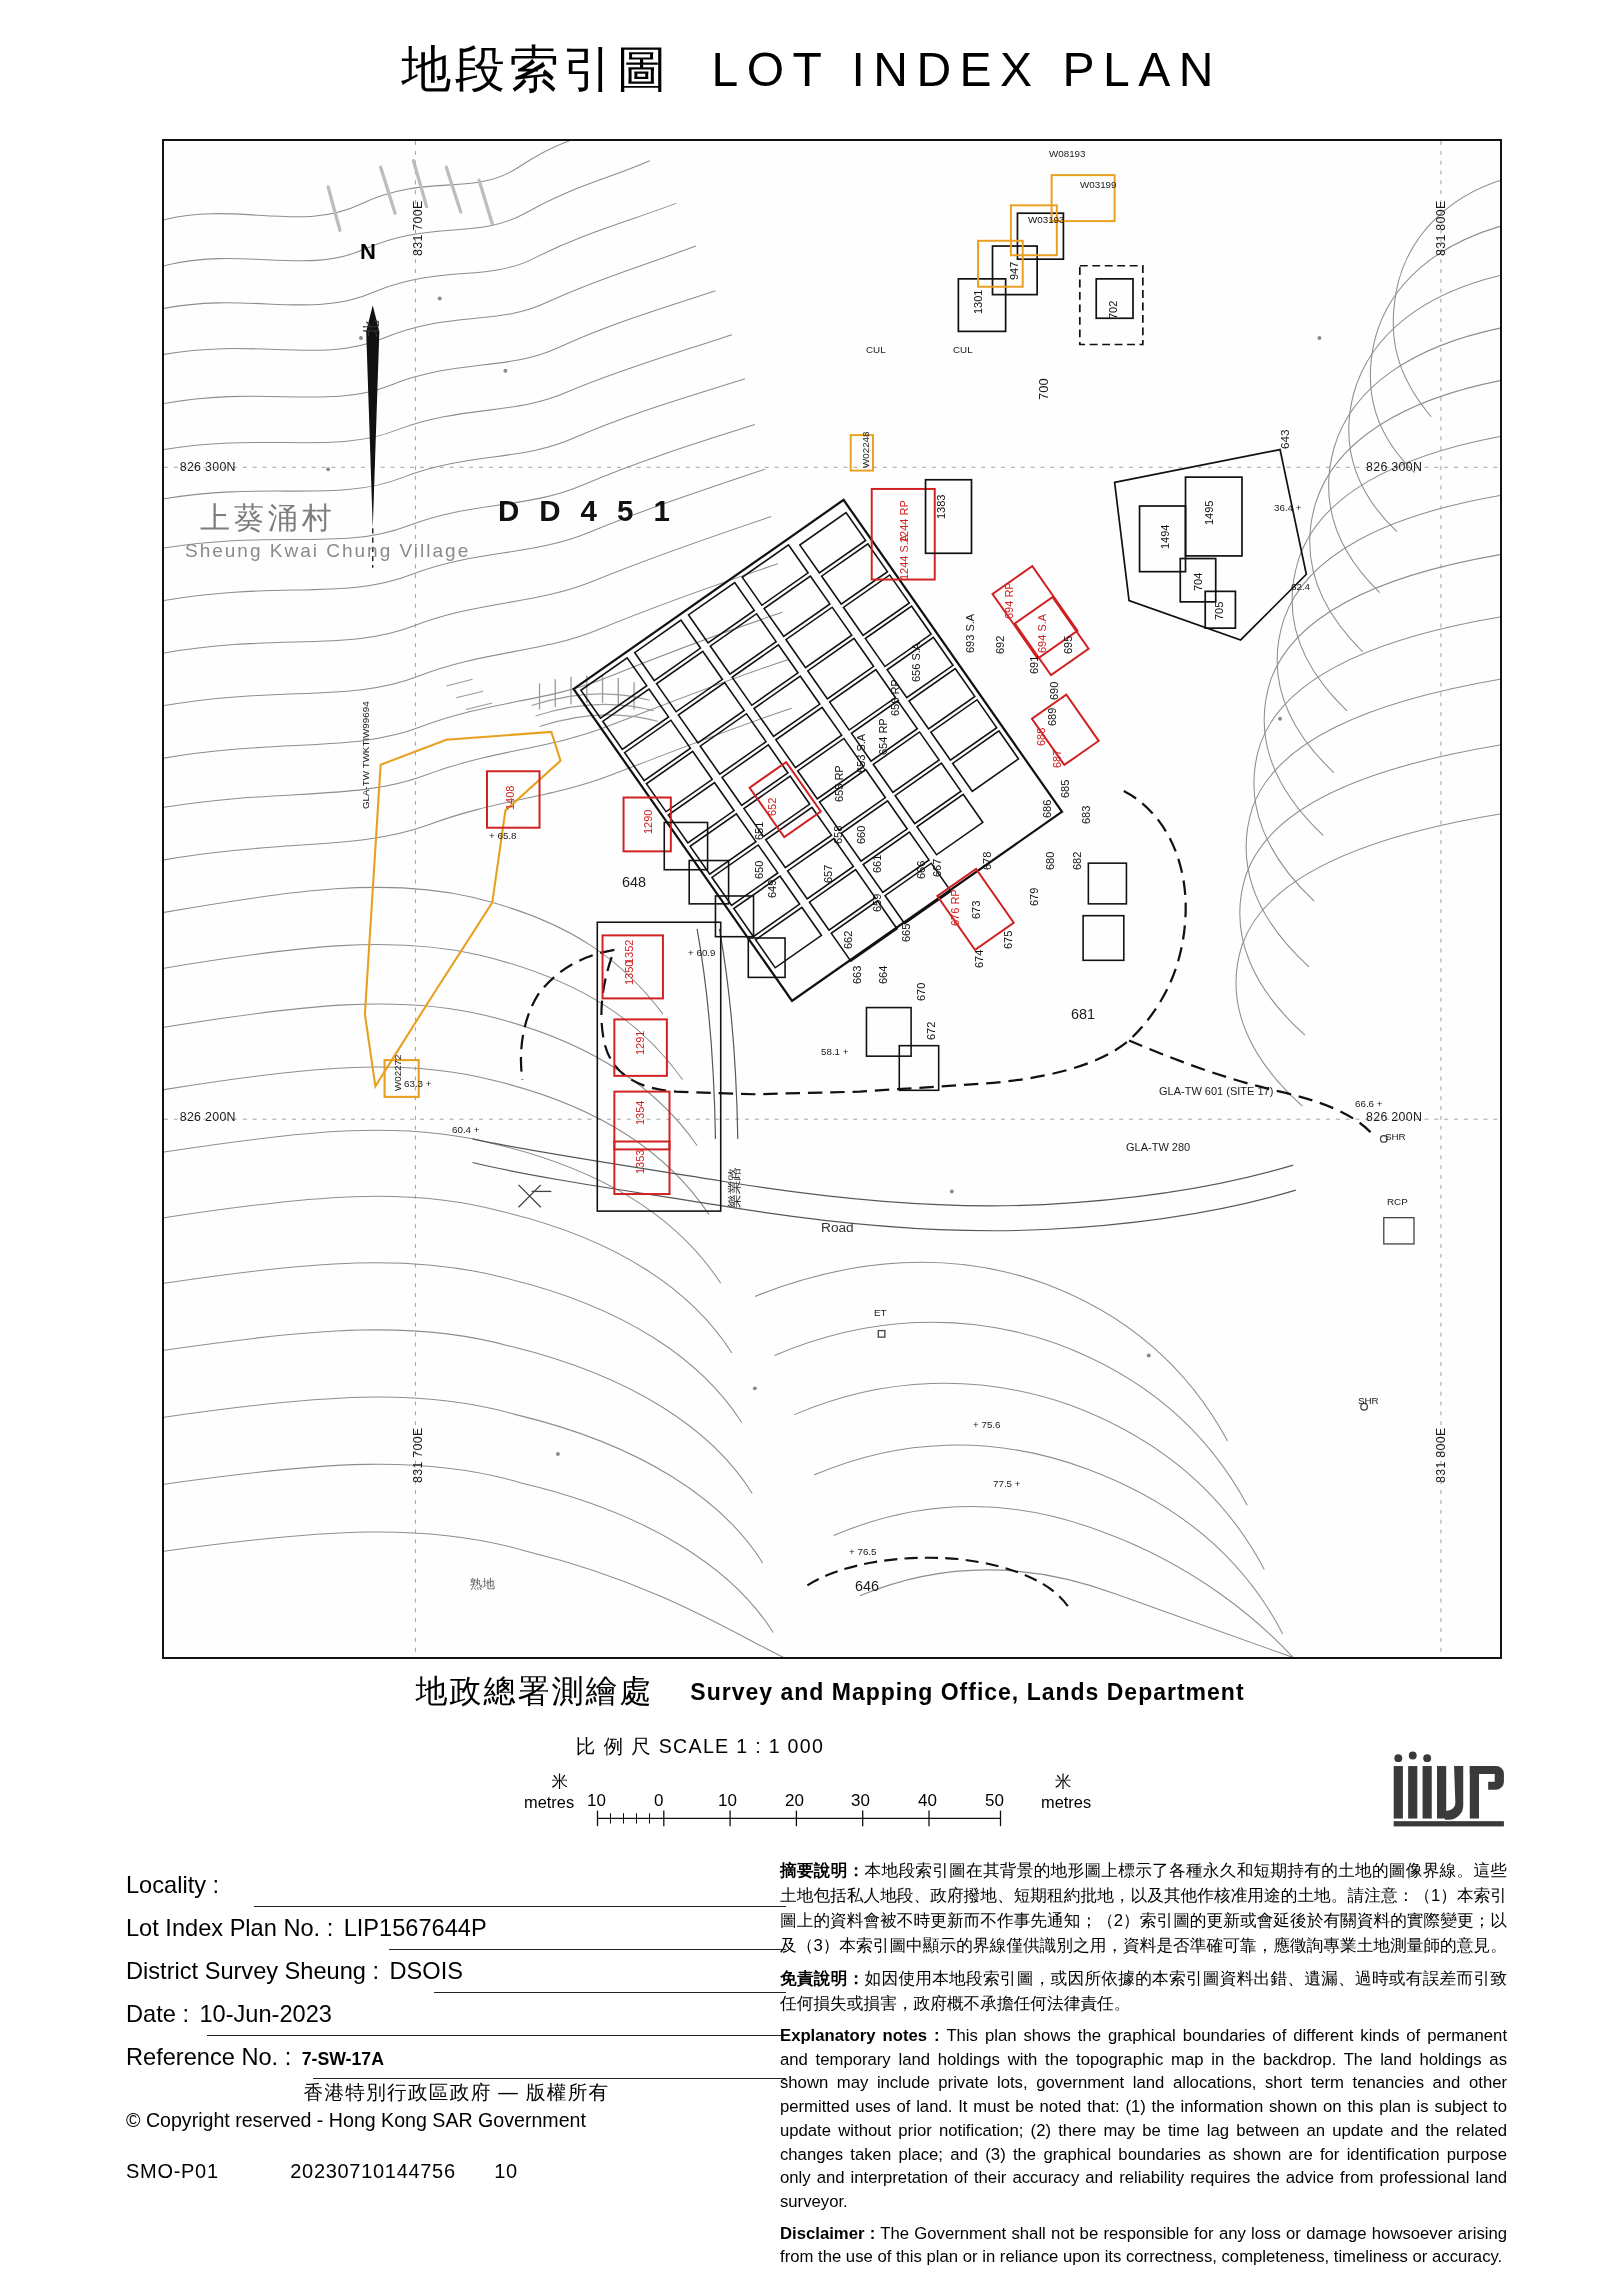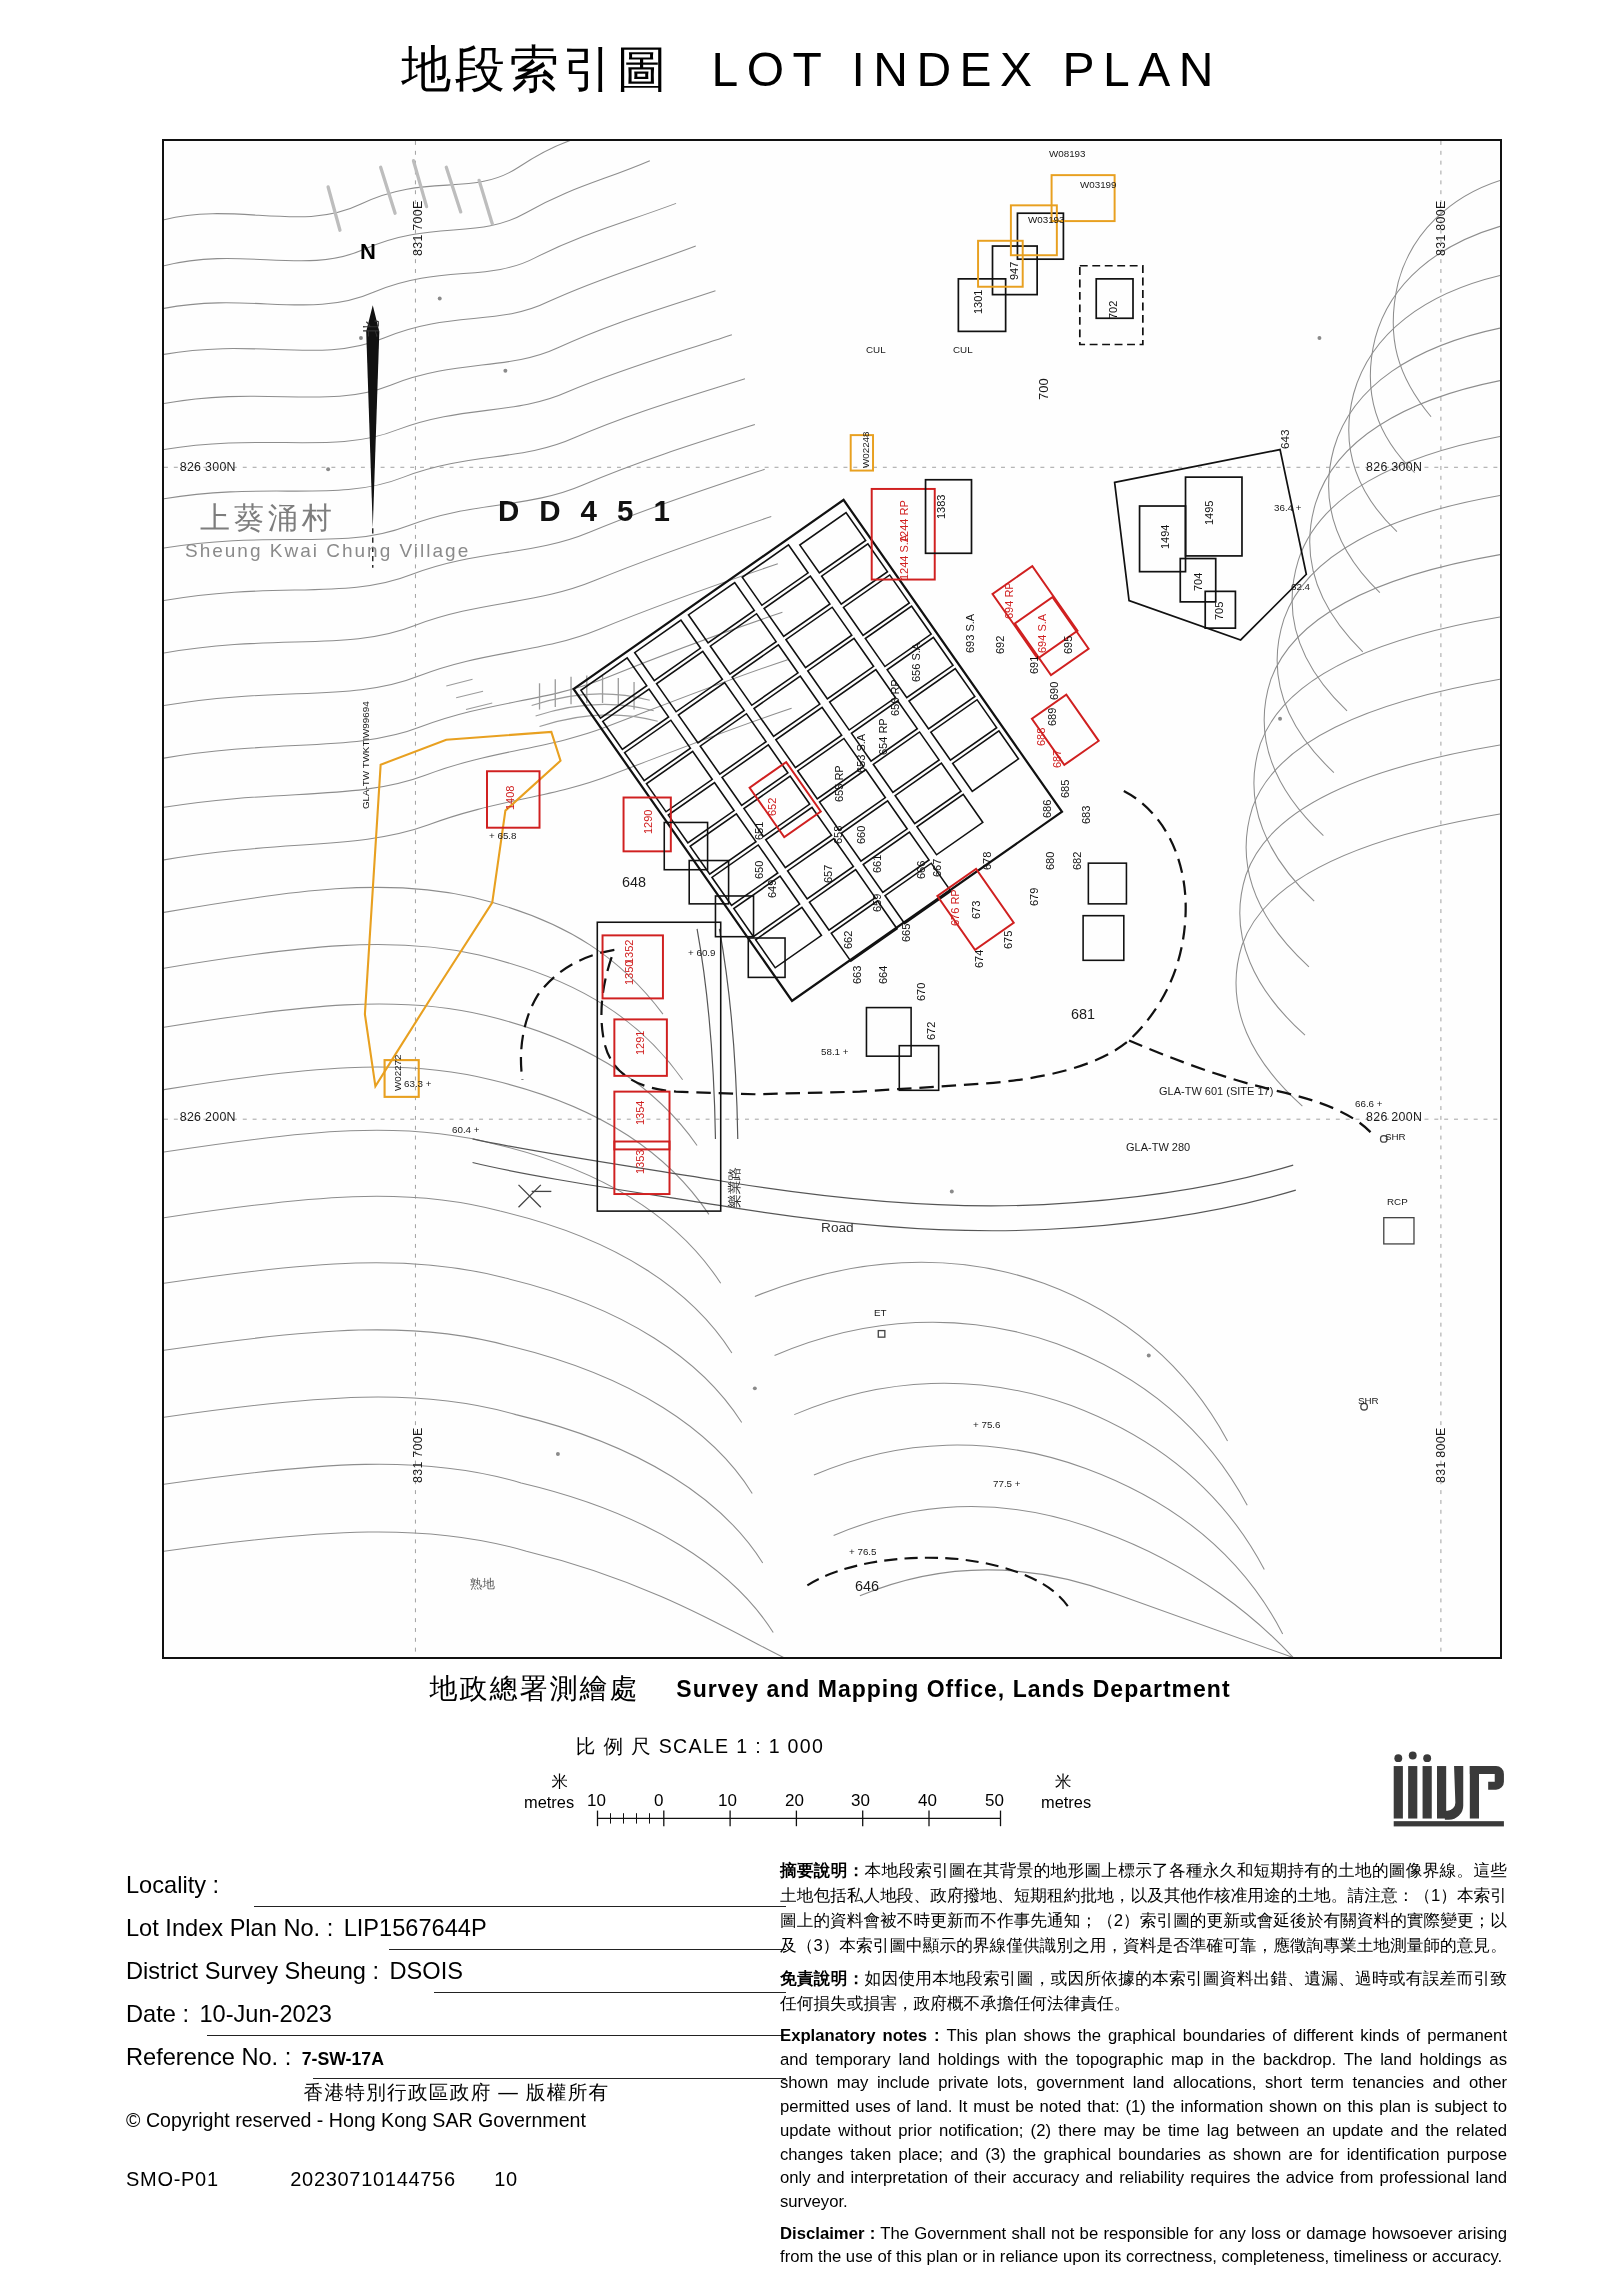--- a/index.html
+++ b/index.html
@@ -109,21 +109,21 @@
 
   
   .office-row {
     position: absolute;
     top: 1670px;
     left: 162px;
     width: 1336px;
     text-align: center;
     white-space: nowrap;
   }
-  .office-zh { font-size: 28px; letter-spacing: 2px; vertical-align: middle; text-align: center; }
+  .office-zh { font-size: 32px; letter-spacing: 2px; vertical-align: middle; text-align: center; }
   .office-en { font-size: 23px; letter-spacing: 1px; margin-left: 34px; font-weight: 600; vertical-align: middle; }
 
   
   .scale-caption {
     position: absolute;
     top: 1733px;
     left: 0; width: 1400px;
     text-align: center;
     font-size: 19.6px;
     letter-spacing: 1.3px;
@@ -187,21 +187,20 @@
     line-height: 1.45;
   }
   .cp-center { text-align: center; letter-spacing: 1.3px; }
   .smo-line {
     position: absolute;
     left: 126px;
     top: 2160px;
     font-size: 20px;
     letter-spacing: 0.7px;
     white-space: nowrap;
-    margin-top: 8px;
   }
   .smo-line .sp1 { display: inline-block; width: 59px; }
   .smo-line .sp2 { display: inline-block; width: 26px; }
 
   
   .notes {
     position: absolute;
     left: 780px;
     top: 1858px;
     width: 727px;

